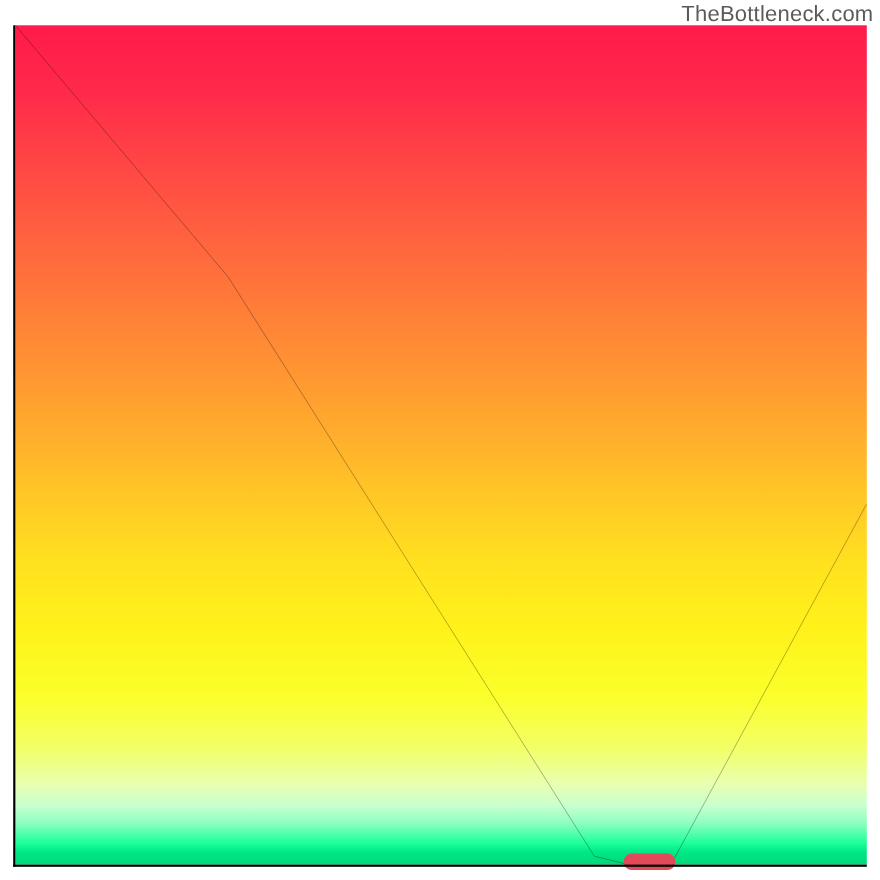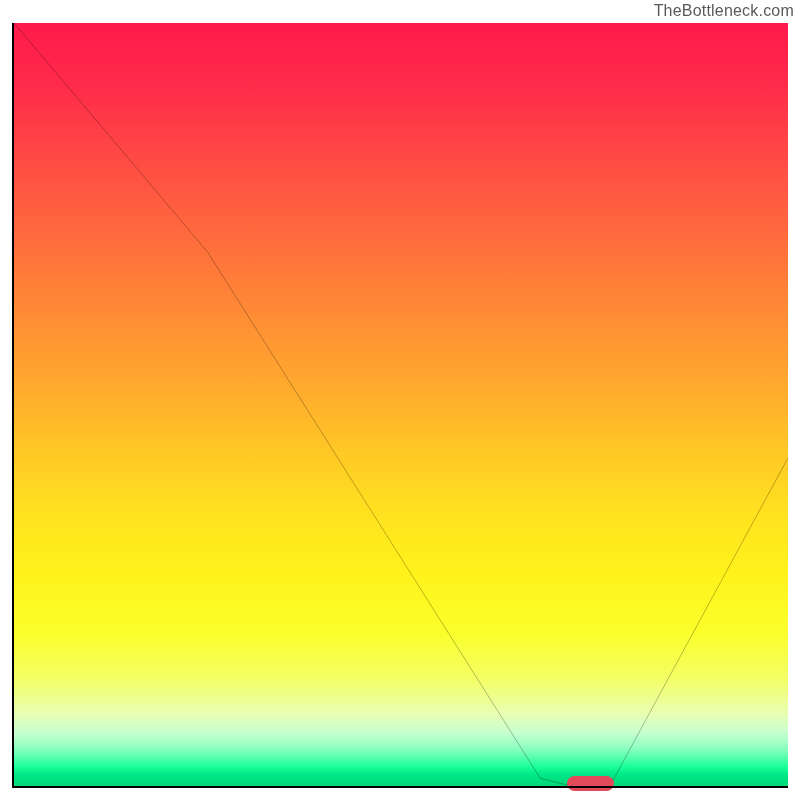--- a/index.html
+++ b/index.html
@@ -14,21 +14,21 @@
   .chart-container {
     position: relative;
     width: 800px;
     height: 800px;
   }
   .watermark {
     position: absolute;
     top: 2px;
     right: 6px;
     color: #5a5a5a;
-    font-size: 16px;
+    font-size: 20px;
     font-weight: 500;
     letter-spacing: 0.2px;
     z-index: 10;
   }
   
   .frame {
     position: absolute;
     left: 12px;
     top: 23px;
     width: 776px;   

